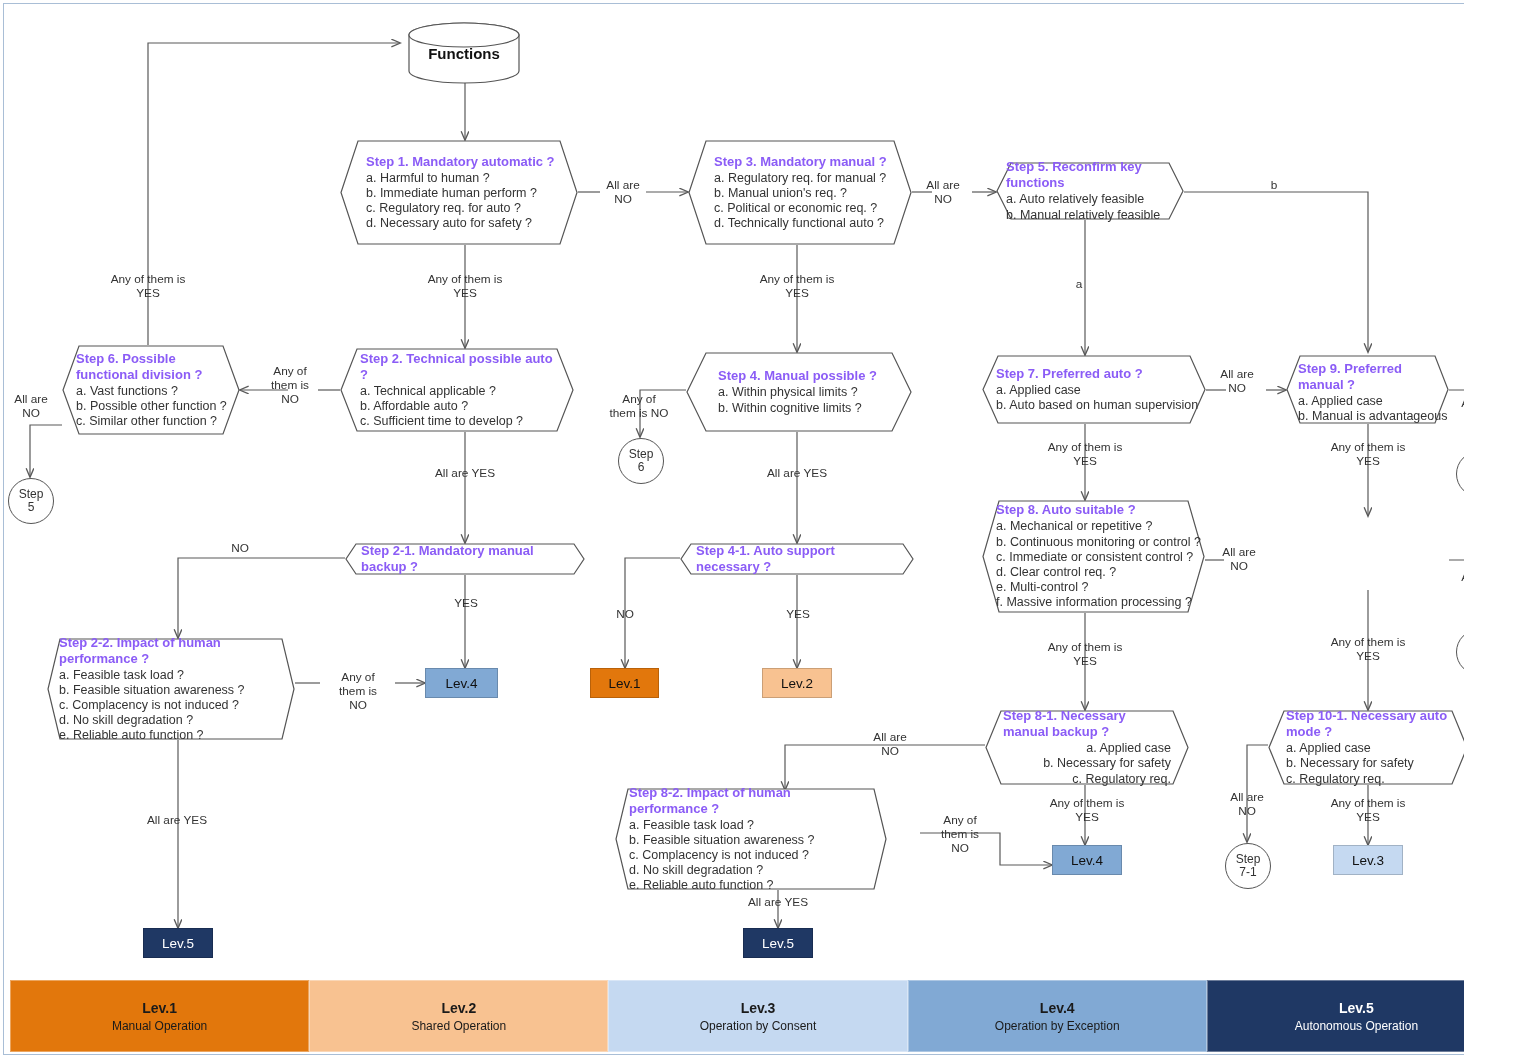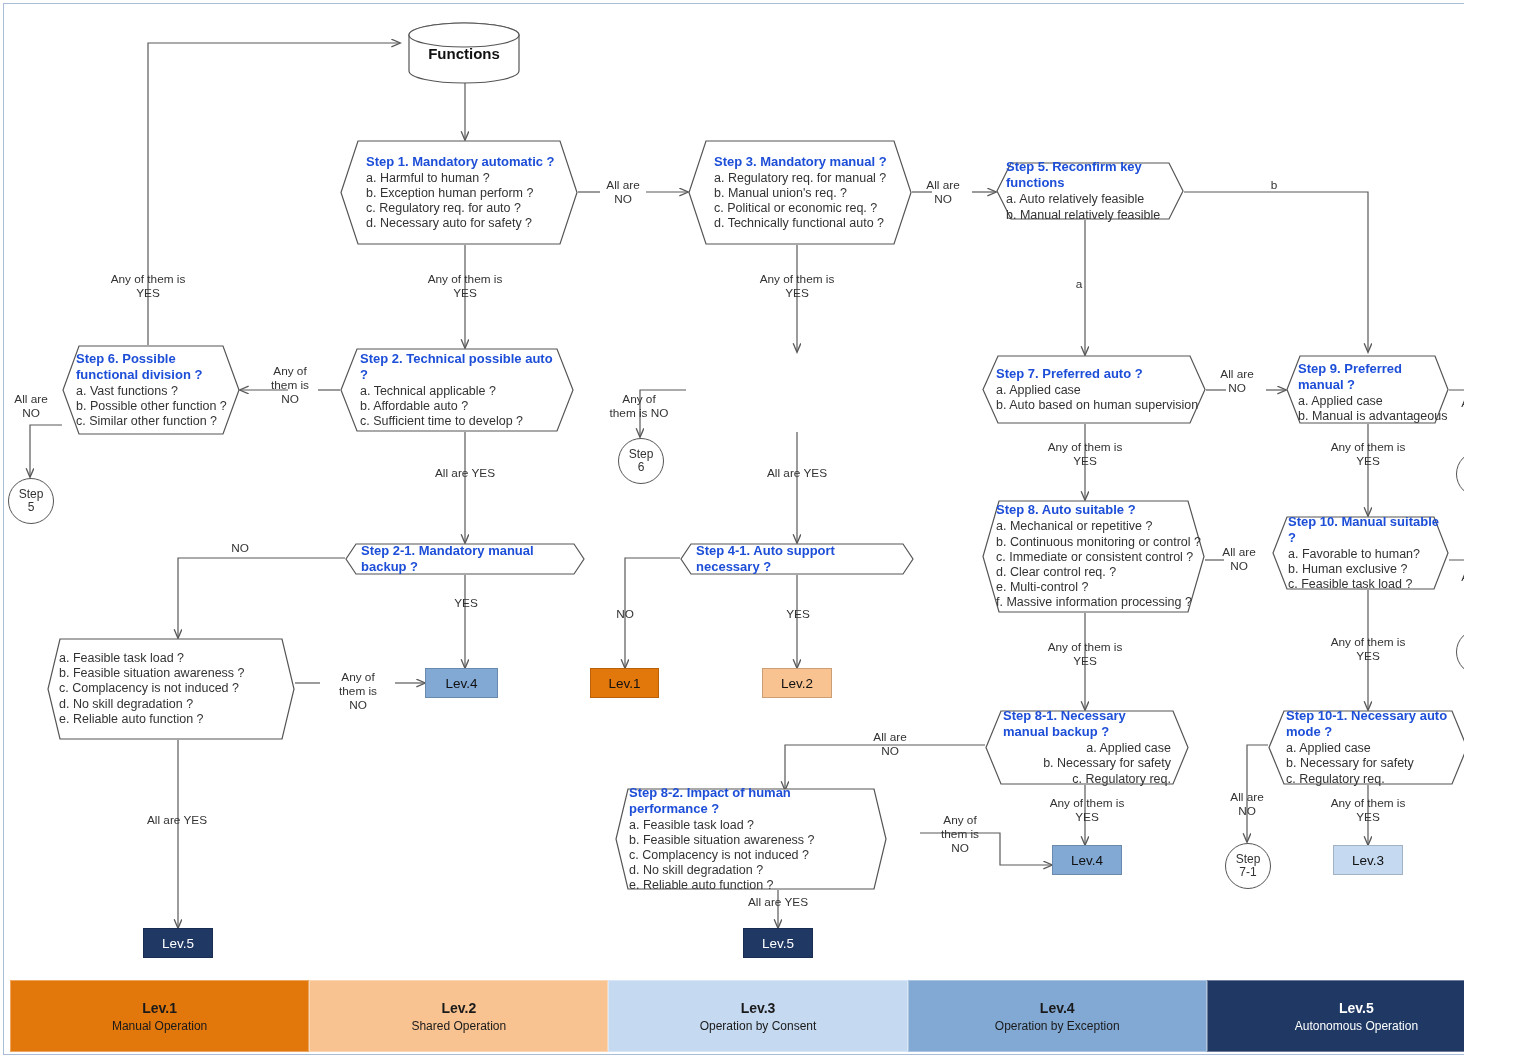--- a/index.html
+++ b/index.html
@@ -6,21 +6,21 @@
   body{font-family:"Liberation Sans", sans-serif;}
   #canvas{position:relative;width:1464px;height:1059px;background:#fff;overflow:hidden;text-decoration:underline;}
   #frame{position:absolute;left:3px;top:3px;width:1508px;height:1052px;border:1px solid #a9bed6;box-sizing:border-box;}
   svg#wires{position:absolute;left:0;top:0;width:1516px;height:1059px;}
   .hexwrap{position:absolute;}
   .hexwrap svg{position:absolute;left:0;top:0;overflow:visible;}
   .hextext{position:absolute;left:0;top:0;width:100%;height:100%;
     display:flex;flex-direction:column;justify-content:center;
     padding-left:26px;padding-right:18px;box-sizing:border-box;
     color:#333;font-size:12.5px;line-height:15.2px;}
-  .hextext .ttl{font-weight:bold;color:#1d4ed8;font-size:13px;line-height:16px;margin-bottom:1px;}
+  .hextext .ttl{font-weight:bold;color:#8b5cf6;font-size:13px;line-height:16px;margin-bottom:1px;}
   .hextext .li{white-space:nowrap;}
 
   .cyl{position:absolute;}
   .cyl .lbl{position:absolute;left:0;right:0;top:50%;transform:translateY(-45%);
     text-align:center;font-weight:bold;font-size:15px;color:#111;}
 
   .circ{position:absolute;border:1.4px solid #555;border-radius:50%;
     display:flex;flex-direction:column;align-items:center;justify-content:center;
     font-size:12px;color:#333;line-height:13.5px;background:#fff;}
 
@@ -130,21 +130,21 @@
     <div class="lbl">Functions</div>
   </div>
 
   <div class="hexwrap" style="left:340px;top:140px;width:238px;height:105px;">
     <svg width="238" height="105" viewBox="0 0 238 105">
       <path d="M18,1 L220,1 L237,52.5 L220,104 L18,104 L1,52.5 Z" fill="#fff" stroke="#555" stroke-width="1.2"></path>
     </svg>
     <div class="hextext">
       <div class="ttl">Step 1. Mandatory automatic ?</div>
       <div class="li">a. Harmful to human ?</div>
-      <div class="li">b. Exception human perform ?</div>
+      <div class="li">b. Immediate human perform ?</div>
       <div class="li">c. Regulatory req. for auto ?</div>
       <div class="li">d. Necessary auto for safety ?</div>
     </div>
   </div>
 
   <div class="hexwrap" style="left:688px;top:140px;width:224px;height:105px;">
     <svg width="224" height="105" viewBox="0 0 224 105">
       <path d="M18,1 L206,1 L223,52.5 L206,104 L18,104 L1,52.5 Z" fill="#fff" stroke="#555" stroke-width="1.2"></path>
     </svg>
     <div class="hextext">
@@ -184,20 +184,30 @@
       <path d="M17,1 L217,1 L233,42 L217,83 L17,83 L1,42 Z" fill="#fff" stroke="#555" stroke-width="1.2"></path>
     </svg>
     <div class="hextext" style="padding-left:20px;">
       <div class="ttl">Step 2. Technical possible auto ?</div>
       <div class="li">a. Technical applicable ?</div>
       <div class="li">b. Affordable auto ?</div>
       <div class="li">c. Sufficient time to develop ?</div>
     </div>
   </div>
 
+  <div class="hexwrap" style="left:686px;top:352px;width:226px;height:80px;">
+    <svg width="226" height="80" viewBox="0 0 226 80">
+      <path d="M20,1 L206,1 L225,40 L206,79 L20,79 L1,40 Z" fill="#fff" stroke="#555" stroke-width="1.2"></path>
+    </svg>
+    <div class="hextext" style="padding-left:32px;">
+      <div class="ttl">Step 4. Manual possible ?</div>
+      <div class="li">a. Within physical limits ?</div>
+      <div class="li">b. Within cognitive limits ?</div>
+    </div>
+  </div>
 
   <div class="hexwrap" style="left:982px;top:355px;width:224px;height:69px;">
     <svg width="224" height="69" viewBox="0 0 224 69">
       <path d="M16,1 L208,1 L223,34.5 L208,68 L16,68 L1,34.5 Z" fill="#fff" stroke="#555" stroke-width="1.2"></path>
     </svg>
     <div class="hextext" style="padding-left:14px;">
       <div class="ttl">Step 7. Preferred auto ?</div>
       <div class="li">a. Applied case</div>
       <div class="li">b. Auto based on human supervision</div>
     </div>
@@ -222,31 +232,20 @@
       <div class="ttl">Step 8. Auto suitable ?</div>
       <div class="li">a. Mechanical or repetitive ?</div>
       <div class="li">b. Continuous monitoring or control ?</div>
       <div class="li">c. Immediate or consistent control ?</div>
       <div class="li">d. Clear control req. ?</div>
       <div class="li">e. Multi-control ?</div>
       <div class="li">f. Massive information processing ?</div>
     </div>
   </div>
 
-  <div class="hexwrap" style="left:1272px;top:516px;width:177px;height:74px;">
-    <svg width="177" height="74" viewBox="0 0 177 74">
-      <path d="M15,1 L162,1 L176,37 L162,73 L15,73 L1,37 Z" fill="#fff" stroke="#555" stroke-width="1.2"></path>
-    </svg>
-    <div class="hextext" style="padding-left:16px;padding-right:6px;">
-      <div class="ttl">Step 10. Manual suitable ?</div>
-      <div class="li">a. Favorable to human?</div>
-      <div class="li">b. Human exclusive ?</div>
-      <div class="li">c. Feasible task load ?</div>
-    </div>
-  </div>
 
   <div class="hexwrap" style="left:345px;top:543px;width:240px;height:32px;">
     <svg width="240" height="32" viewBox="0 0 240 32">
       <path d="M11,1 L229,1 L239,16 L229,31 L11,31 L1,16 Z" fill="#fff" stroke="#555" stroke-width="1.2"></path>
     </svg>
     <div class="hextext" style="padding-left:16px;align-items:center;">
       <div class="ttl" style="margin:0;">Step 2-1. Mandatory manual backup ?</div>
     </div>
   </div>
 
@@ -257,20 +256,21 @@
     <div class="hextext" style="padding-left:16px;align-items:center;">
       <div class="ttl" style="margin:0;">Step 4-1. Auto support necessary ?</div>
     </div>
   </div>
 
   <div class="hexwrap" style="left:47px;top:638px;width:248px;height:102px;">
     <svg width="248" height="102" viewBox="0 0 248 102">
       <path d="M13,1 L235,1 L247,51 L235,101 L13,101 L1,51 Z" fill="#fff" stroke="#555" stroke-width="1.2"></path>
     </svg>
     <div class="hextext" style="padding-left:12px;padding-right:4px;">
+      <div class="ttl">Step 2-2. Impact of human performance ?</div>
       <div class="li">a. Feasible task load ?</div>
       <div class="li">b. Feasible situation awareness ?</div>
       <div class="li">c. Complacency is not induced ?</div>
       <div class="li">d. No skill  degradation ?</div>
       <div class="li">e. Reliable auto function ?</div>
     </div>
   </div>
 
   <div class="hexwrap" style="left:985px;top:710px;width:204px;height:75px;">
     <svg width="204" height="75" viewBox="0 0 204 75">

